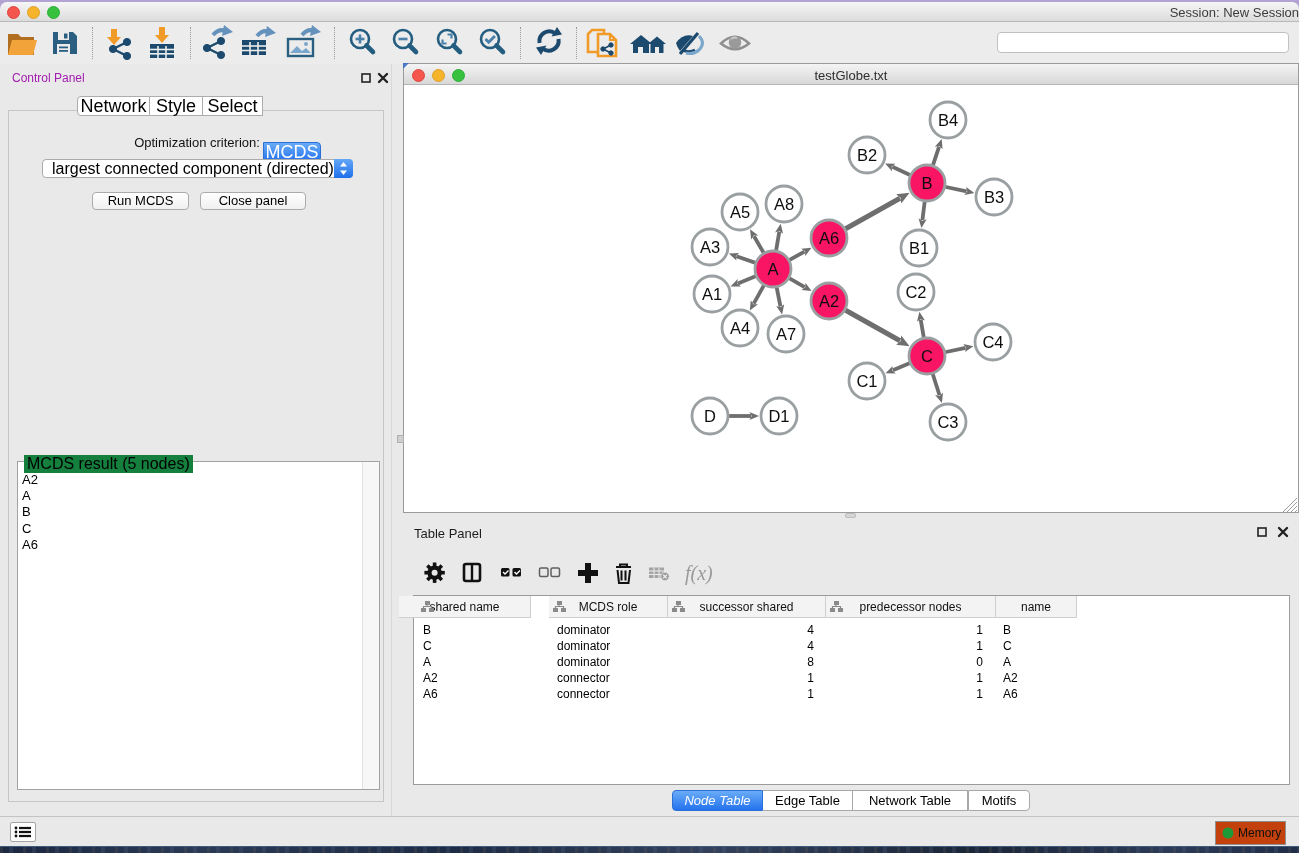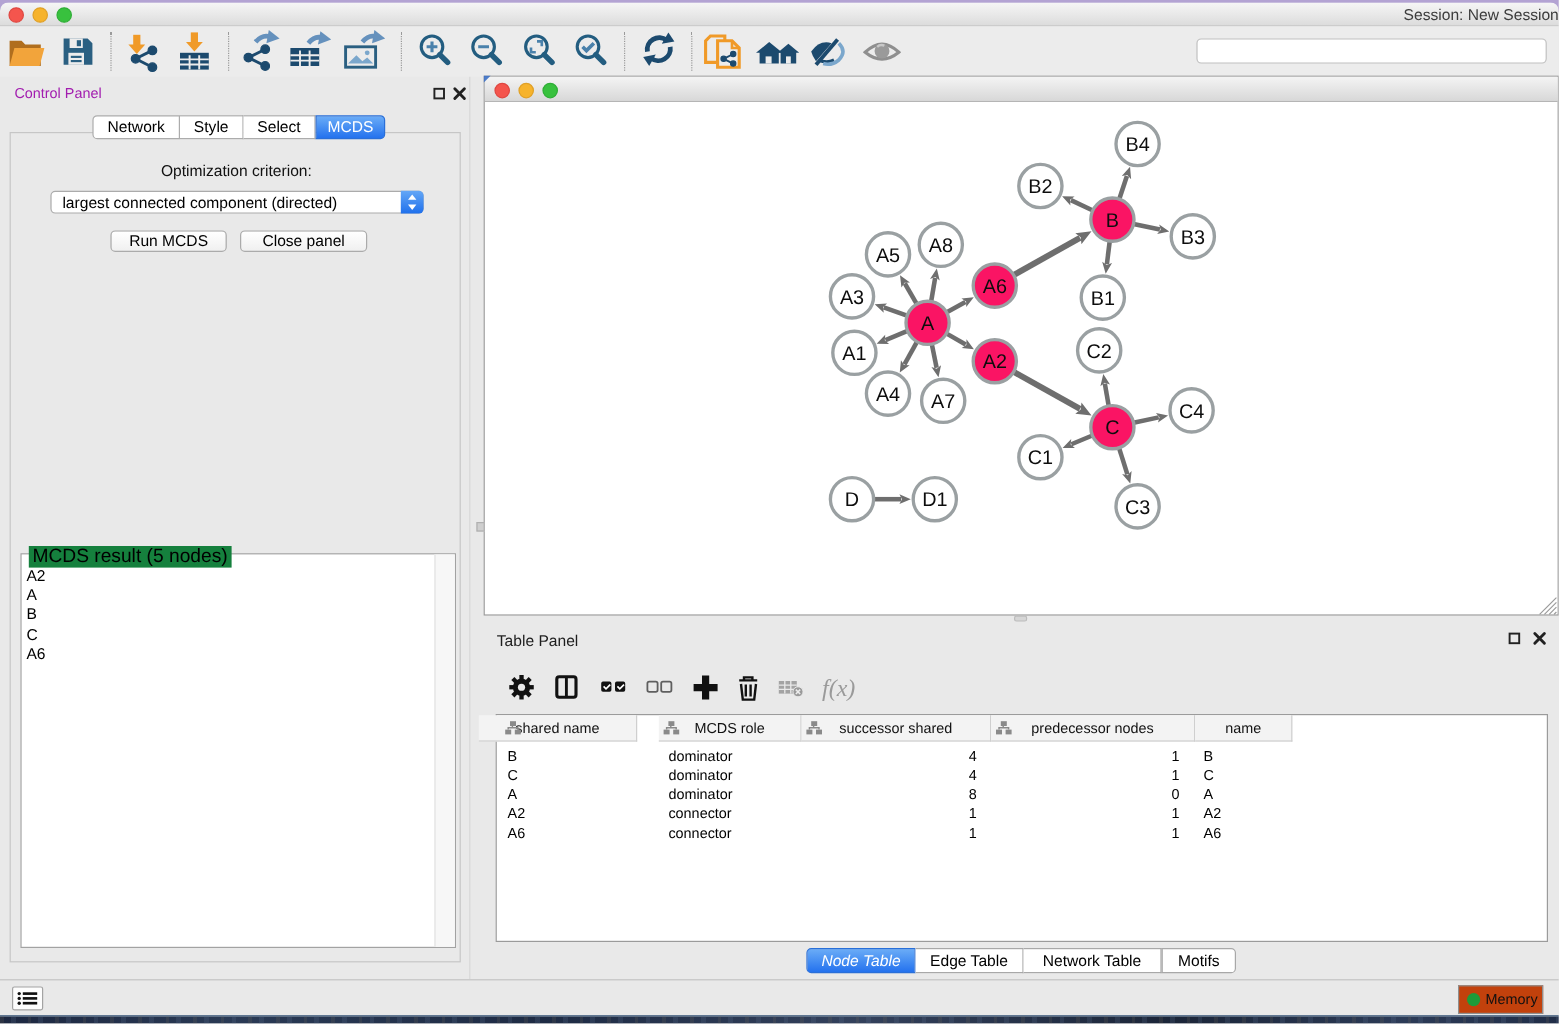--- a/index.html
+++ b/index.html
@@ -13,25 +13,25 @@
 #titletext { left:0; top:5px; width:1299px; text-align:right; font-size:13px; color:#3c3c3c; }
 .light { border-radius:50%; width:13px; height:13px; top:6px; }
 #toolbar { left:0; top:22px; width:1299px; height:42px; background:#ececec; }
 .vsep { width:0; height:32px; top:27px; border-left:1px dotted #9a9a9a; }
 #searchbox { left:997px; top:32px; width:292px; height:21px; background:#fff;
   border:1px solid #c0c0c0; border-radius:4px; }
 
 #cp-title { left:12px; top:71px; font-size:12px; color:#a21caf; }
 #cp-box { left:8px; top:110px; width:376px; height:692px; border:1px solid #c6c6c6; background:#e9e9e9; }
 .tab { top:96px; height:20px; border:1px solid #acacac; background:#fff; color:#000;
-  font-size:13px; text-align:center; line-height:18px; }
+  font-size:18px; text-align:center; line-height:18px; }
 .tabsel { background:linear-gradient(#6aacf7,#2472ee); color:#fff; border-color:#2a6fd8; }
 #optlabel { left:8px; top:135px; width:378px; text-align:center; font-size:13px; color:#111; }
 #dropdown { left:42px; top:159px; width:311px; height:19px; background:#fff;
-  border:1px solid #ababab; border-radius:4px; font-size:13px; color:#000; line-height:17px; padding-left:9px; }
+  border:1px solid #ababab; border-radius:4px; font-size:16px; color:#000; line-height:17px; padding-left:9px; }
 #dropstep { left:334px; top:159px; width:19px; height:19px; border-radius:0 4px 4px 0;
   background:linear-gradient(#64a7f6,#1f70ec); }
 .btn { top:192px; height:18px; background:linear-gradient(#ffffff,#f0f0f0);
   border:1px solid #ababab; border-radius:4px; font-size:13px; color:#000;
   text-align:center; line-height:16px; }
 #fieldset { left:17px; top:461px; width:363px; height:329px; background:#fff; border:1px solid #a2a2a2; }
 #fslegend { left:24px; top:455px; background:#15803d; font-size:16px; color:#000; padding:0 3px; }
 #fslist { left:22px; top:472px; font-size:13px; color:#000; line-height:16.2px; }
 #fsscroll { left:362px; top:462px; width:17px; height:327px; background:#f7f7f7; border-left:1px solid #e2e2e2; }
 
@@ -218,33 +218,34 @@
   <line x1="10" y1="10" x2="13.6" y2="13.6" stroke="#8b8b8b" stroke-width="1.6"></line>
 </svg>
 <div class="abs" id="searchbox"></div>
 
 <div class="abs" style="left:391px;top:64px;width:1px;height:752px;background:#d8d8d8;"></div>
 <div class="abs" id="cp-title">Control Panel</div>
 <div class="abs" id="cp-box"></div>
 <div class="abs tab" style="left:77px; width:73px; border-radius:4px 0 0 4px;">Network</div>
 <div class="abs tab" style="left:150px; width:53px; border-left:none;">Style</div>
 <div class="abs tab" style="left:203px; width:60px; border-left:none;">Select</div>
-<div class="abs tab tabsel" style="left:263px; width:58px; border-radius:0 4px 4px 0;">MCDS</div>
+<div class="abs tab tabsel" style="left:263px; width:58px; border-radius:0 4px 4px 0;margin-top:46px;">MCDS</div>
 <div class="abs" id="optlabel">Optimization criterion:</div>
 <div class="abs" id="dropdown">largest connected component (directed)</div>
 <div class="abs" id="dropstep"></div>
 <div class="abs btn" style="left:92px; width:97px;">Run MCDS</div>
 <div class="abs btn" style="left:200px; width:106px;">Close panel</div>
 <div class="abs" id="fieldset"></div>
 <div class="abs" id="fsscroll"></div>
 <div class="abs" id="fslegend">MCDS result (5 nodes)</div>
 <div class="abs" id="fslist">A2<br>A<br>B<br>C<br>A6</div>
 
 <div class="abs" id="netwin">
   <div class="abs" id="nettitle"></div>
+  <div class="abs" id="nettitletext">testGlobe.txt</div>
   <div class="abs light" style="left:8px; top:5px; background:#f4554d; border:1px solid #df4741;"></div>
   <div class="abs light" style="left:28px; top:5px; background:#f6b32c; border:1px solid #e0a026;"></div>
   <div class="abs light" style="left:48px; top:5px; background:#38c13e; border:1px solid #2fae36;"></div>
 </div>
 <svg class="abs" id="graphsvg" style="left:404px;top:85px;" width="894" height="427" viewBox="404 85 894 427">
 <g stroke="#6e6e6e" fill="#6e6e6e">
 <line x1="764.5" y1="254.3" x2="754.0" y2="236.2" stroke-width="3.8"></line>
 <path d="M750.0 229.3 L758.3 235.5 L753.7 235.6 L751.2 239.6 Z" stroke="none"></path>
 <line x1="775.8" y1="252.2" x2="779.3" y2="231.6" stroke-width="3.8"></line>
 <path d="M780.7 223.7 L783.1 233.8 L779.4 230.9 L775.0 232.4 Z" stroke="none"></path>

